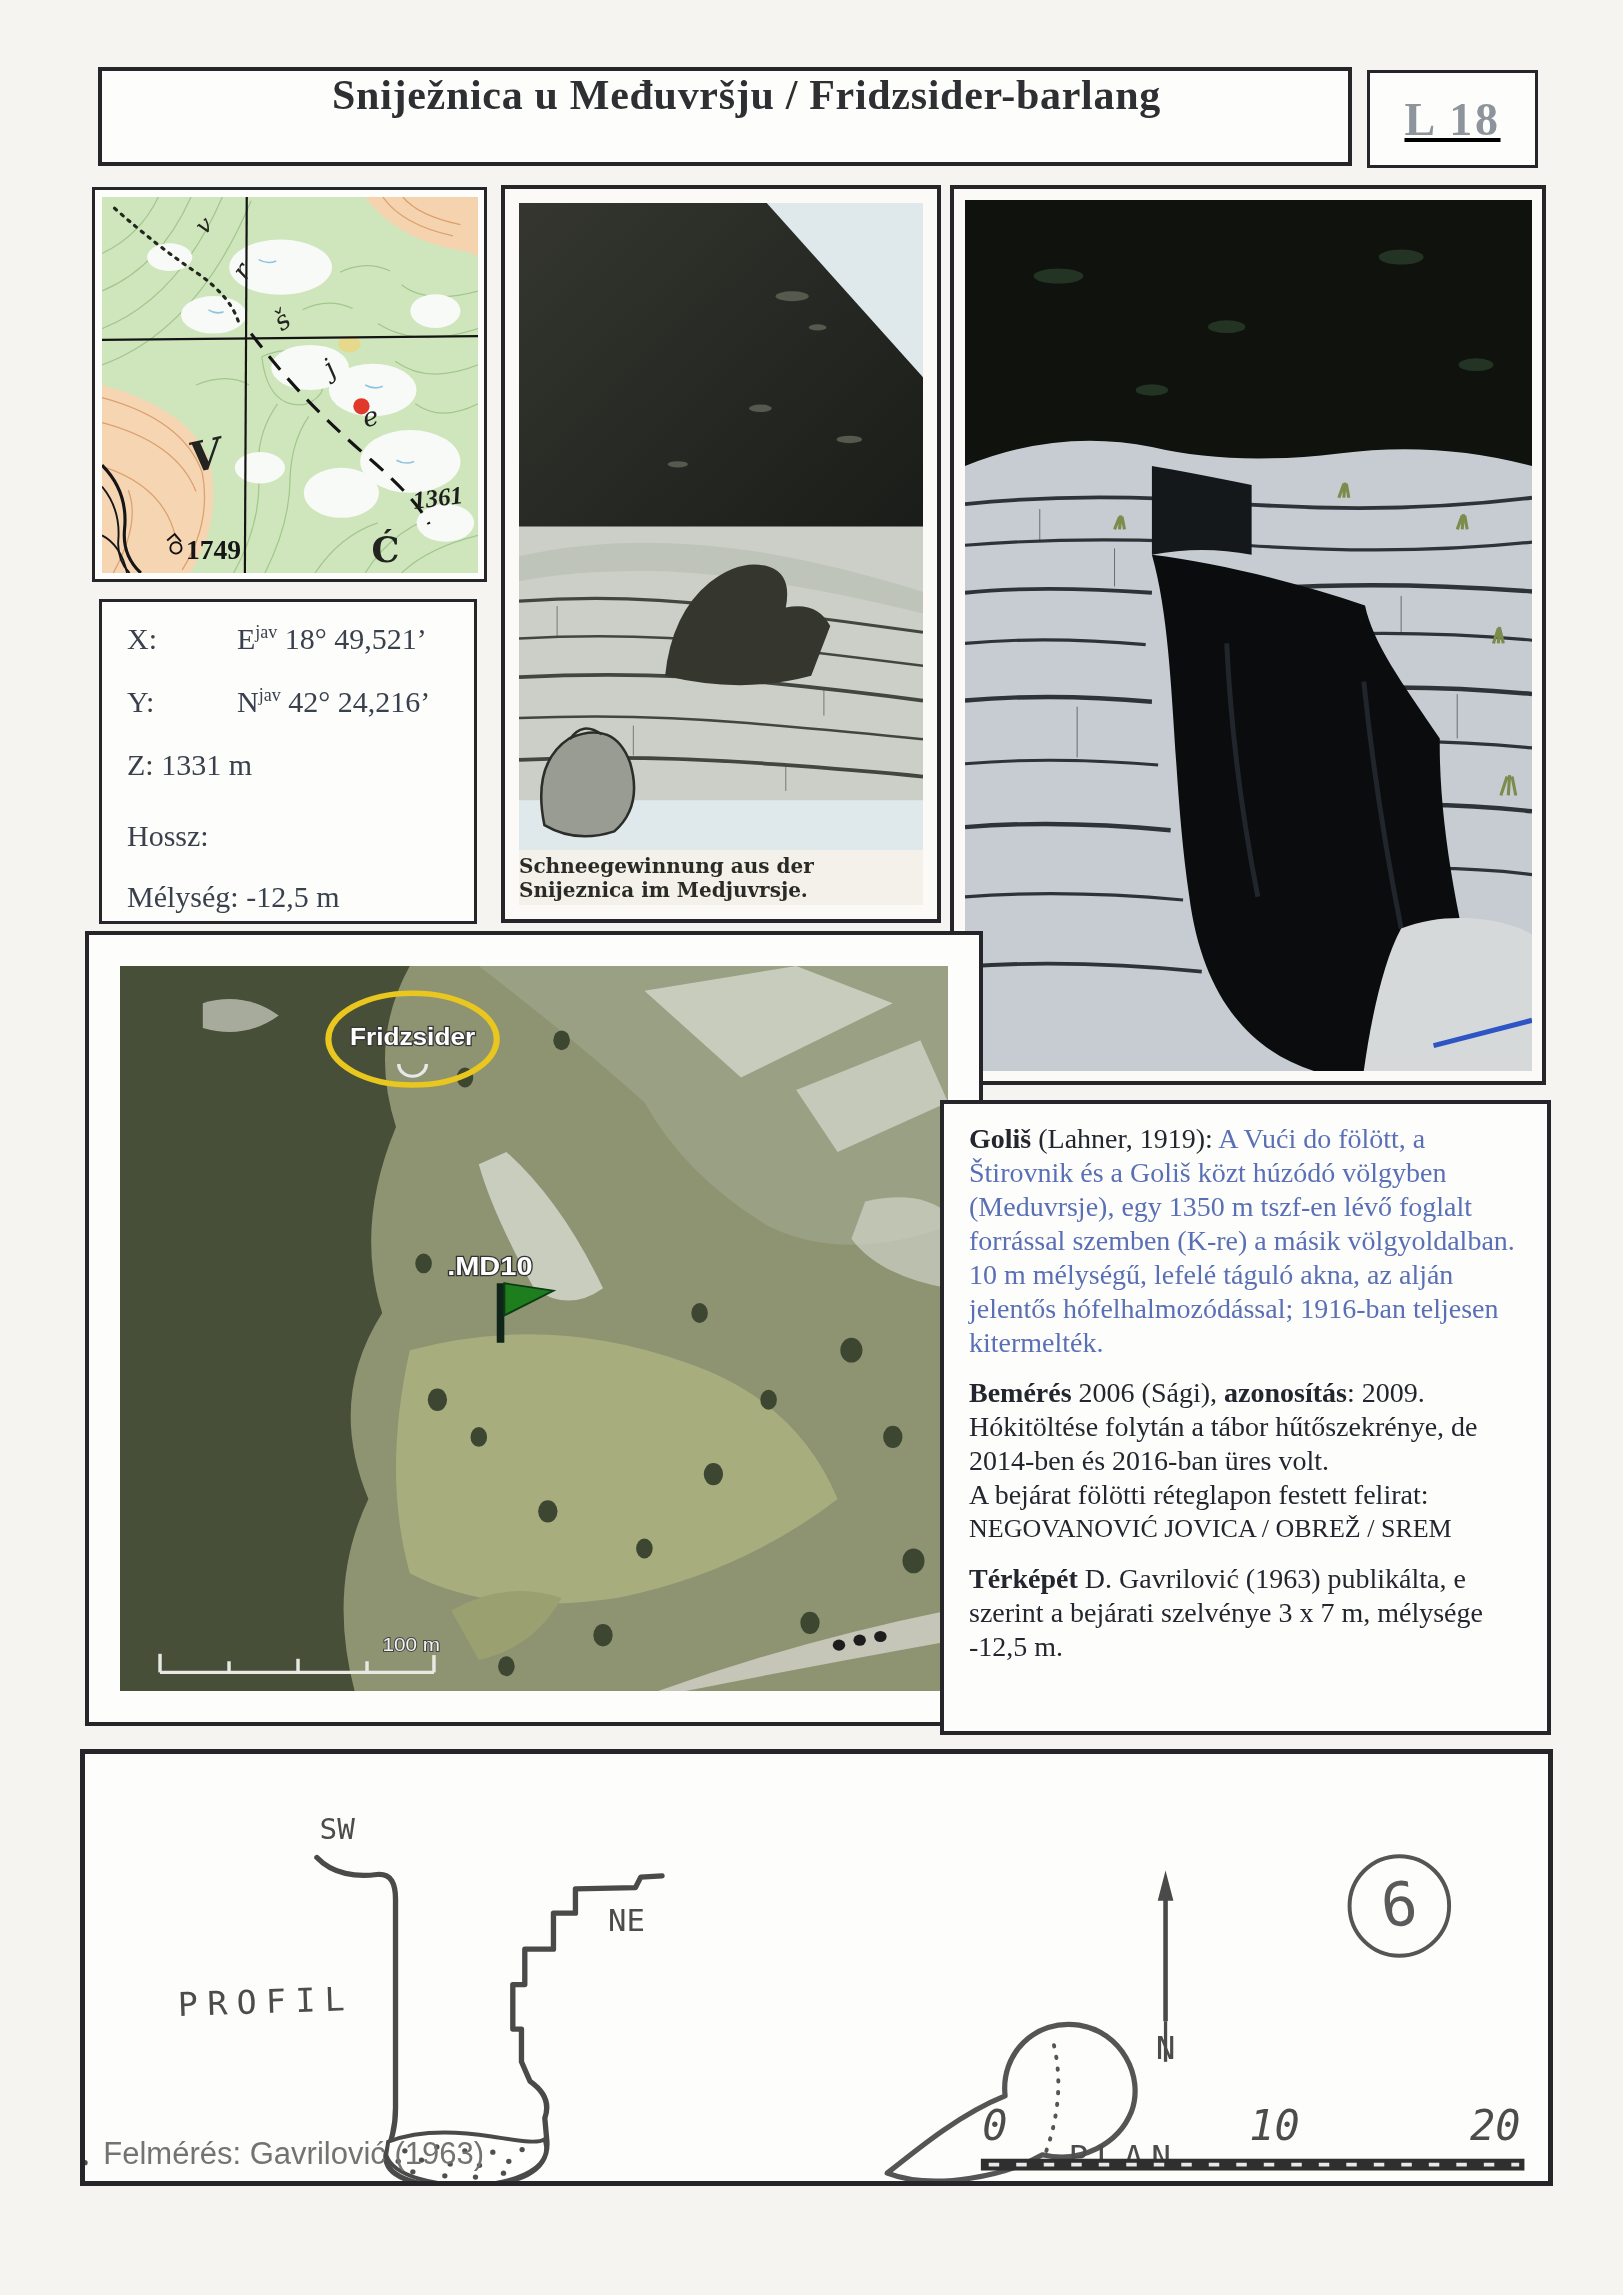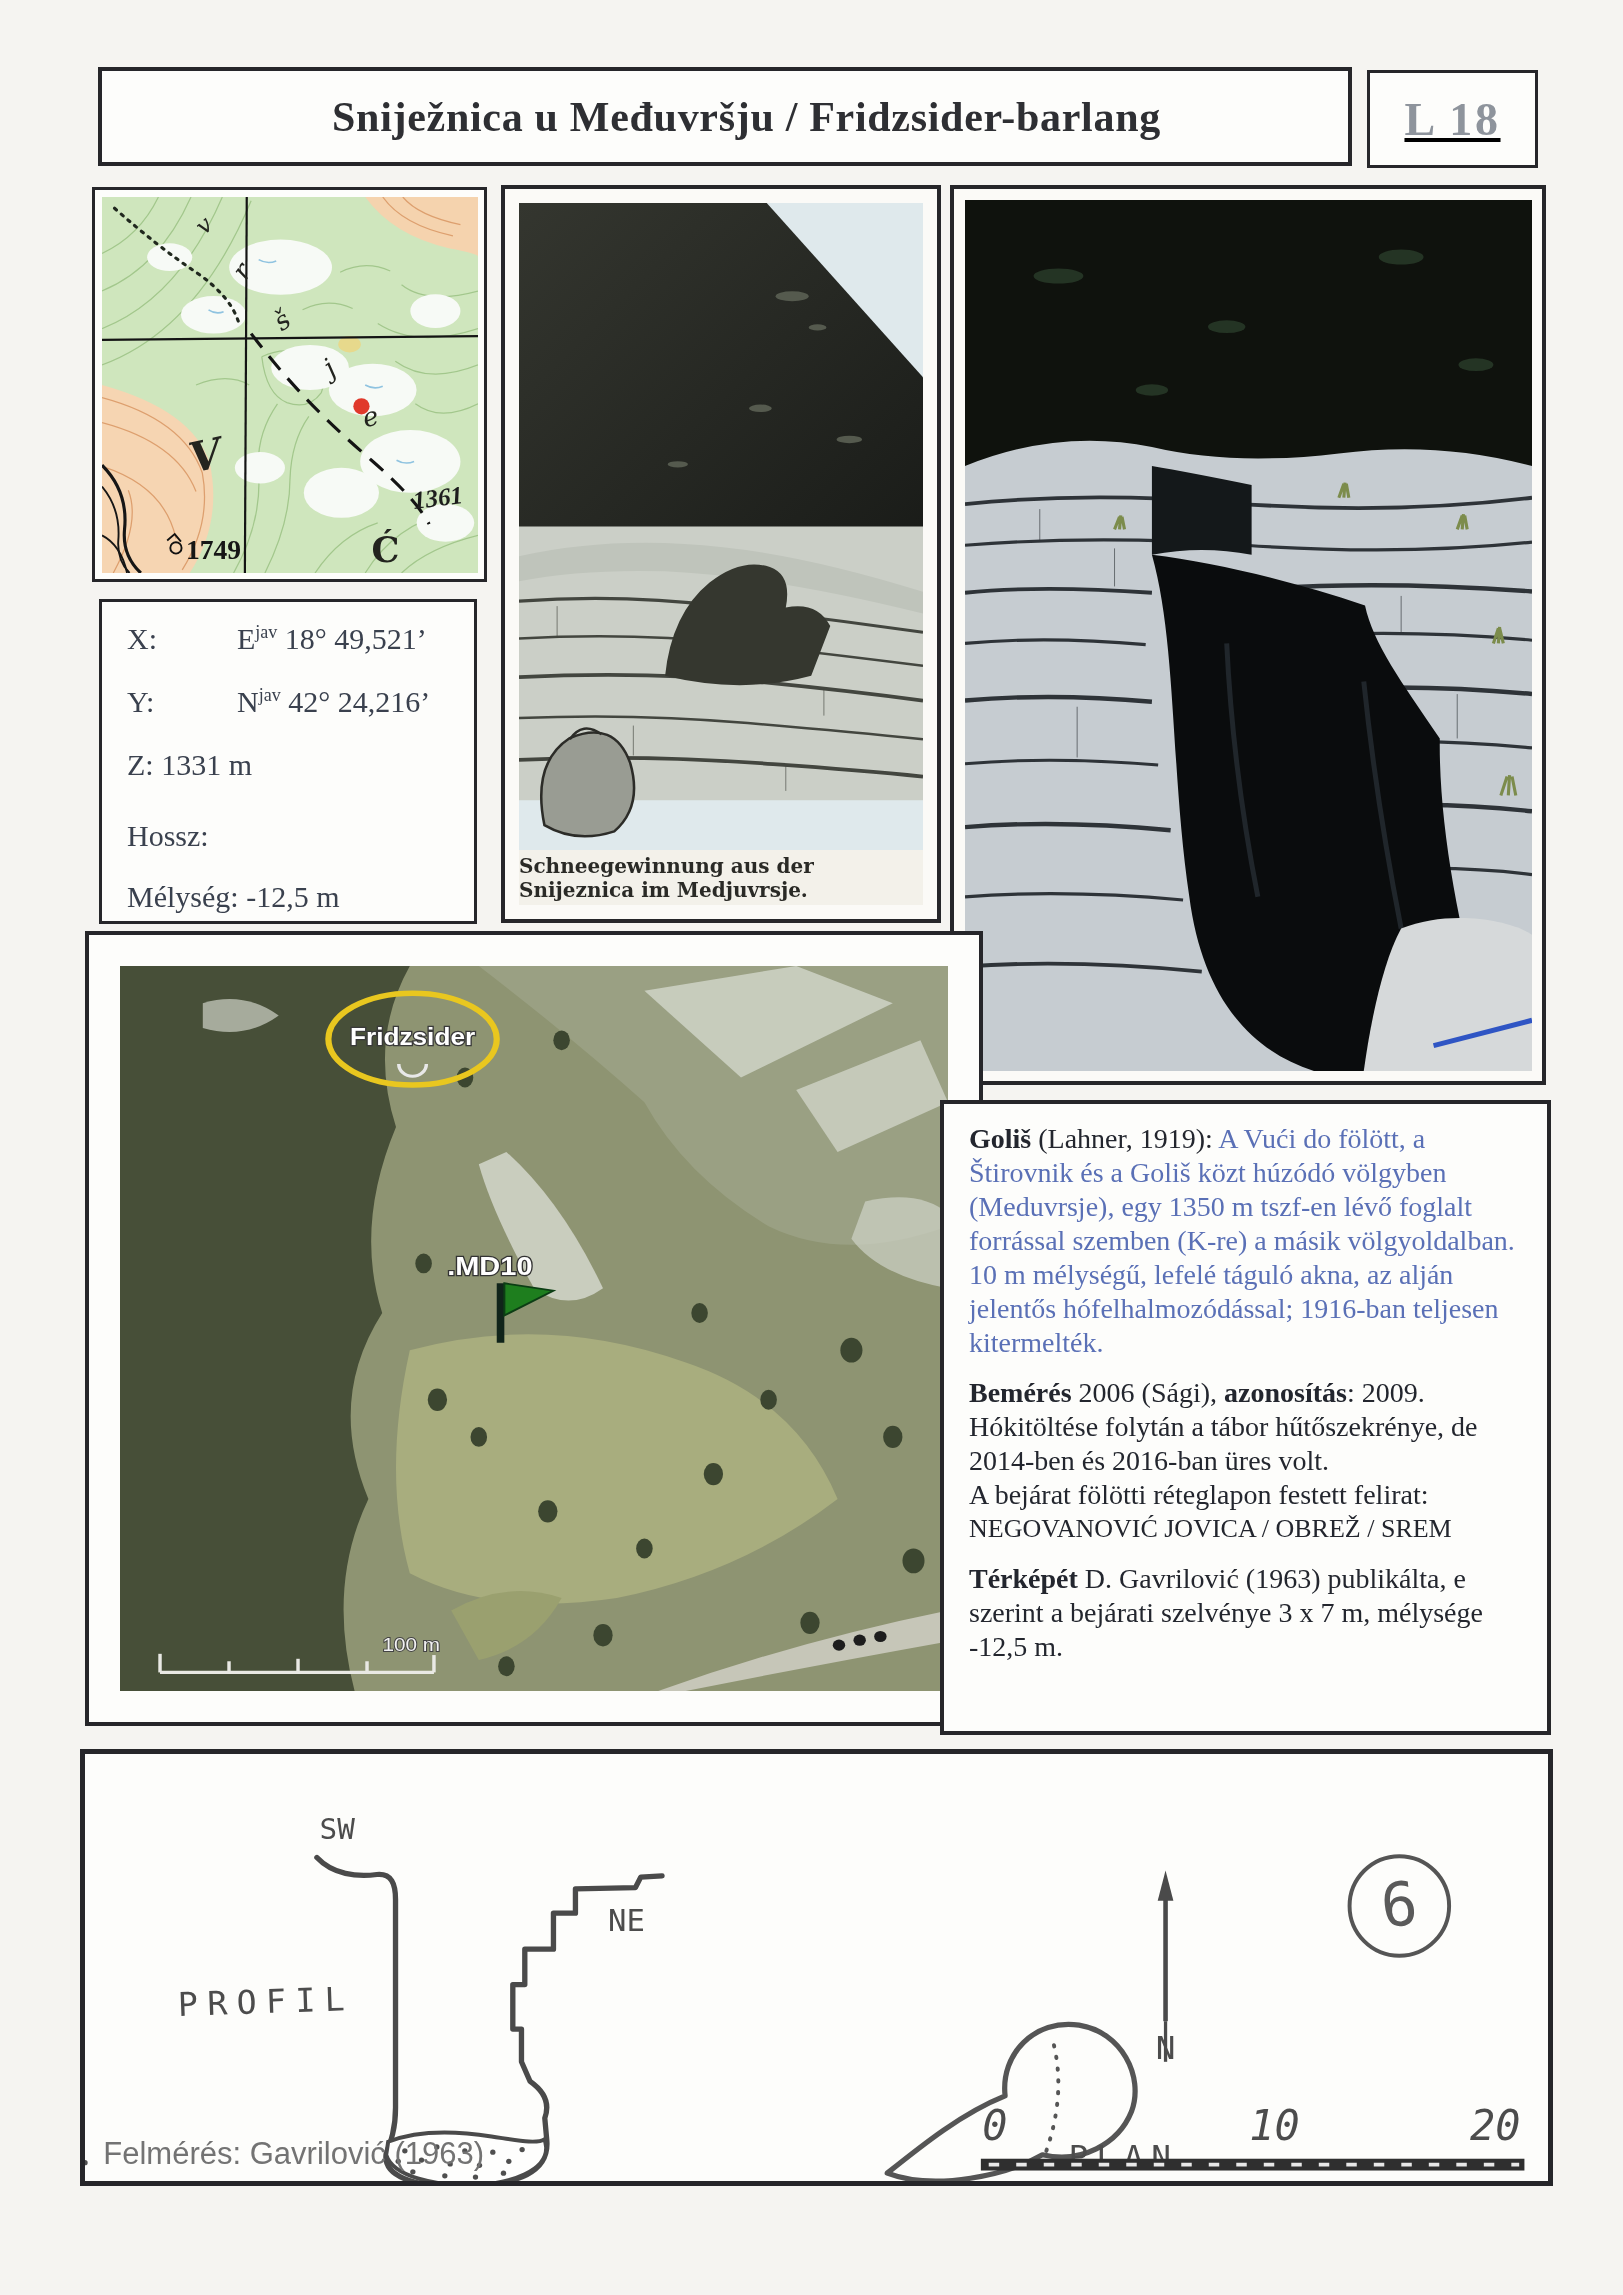--- a/index.html
+++ b/index.html
@@ -8,21 +8,21 @@
     background:#f5f4f1;
     font-family:"Liberation Serif", serif;
     position:relative;overflow:hidden;
   }
   .box{
     position:absolute;box-sizing:border-box;
     background:#fdfdfb;border:4.6px solid #26262a;
   }
   
   #title-box{left:98px;top:67px;width:1254px;height:99px;
-    display:flex;align-items:center;justify-content:center;padding-left:43px;}
+    display:flex;align-items:flex-start;justify-content:center;padding-left:43px;}
   #title-box .t{font-size:42px;font-weight:bold;color:#2e2f33;letter-spacing:0.7px;}
   #code-box{left:1367px;top:70px;width:171px;height:98px;
     display:flex;align-items:center;justify-content:center;border-width:3.9px;text-decoration:underline;}
   #code-box .c{font-size:46px;font-weight:bold;color:#8e949c;letter-spacing:2.6px;}
   
   #map-box{left:92px;top:187px;width:395px;height:395px;border-width:3.9px;padding:6.5px;}
   #map-box svg{width:100%;height:100%;display:block;}
   
   #coords-box{left:99px;top:599px;width:378px;height:325px;border-width:3.9px;
     padding:22px 25px;color:#3a414e;font-size:30px;}

